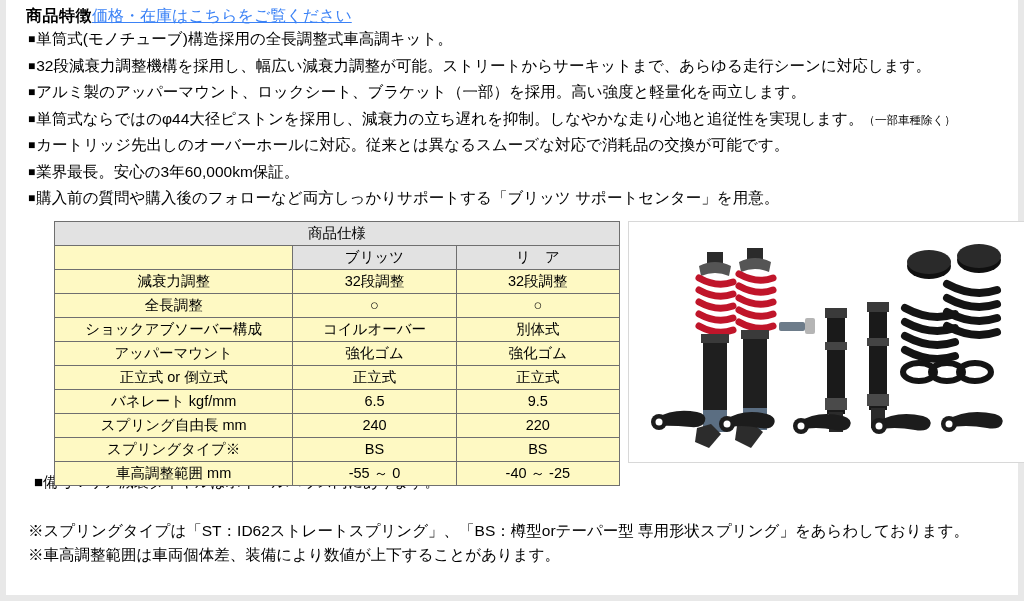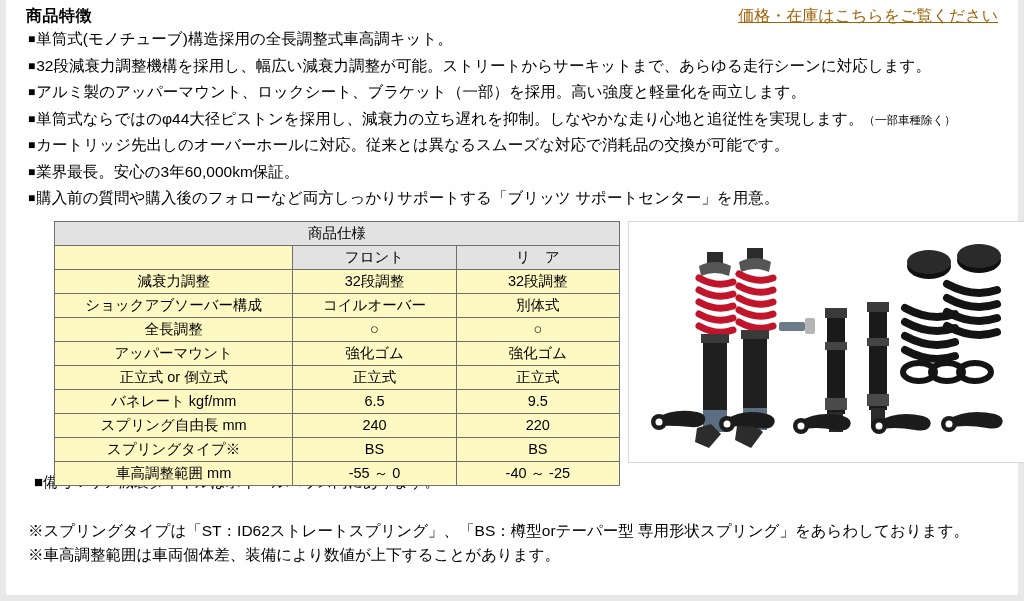--- a/index.html
+++ b/index.html
@@ -21,32 +21,31 @@
     height: 601px;
     box-sizing: border-box;
     border-left: 6px solid #e8e8e8;
     border-right: 6px solid #e8e8e8;
     border-bottom: 6px solid #e8e8e8;
     background: #ffffff;
   }
   .header-row {
     display: flex;
     align-items: flex-start;
-    justify-content: space-between;
-    padding: 6px 20px 0 20px;
+    padding: 6px 14px 0 20px;
     font-family: Liberation Serif, serif;
   }
   .title {
     font-size: 16px;
     font-weight: bold;
     letter-spacing: 0.5px;
   }
   .stock-link {
     font-size: 16px;
-    color: #a16207;
+    color: #3b82f6;
     text-decoration: underline;
     cursor: pointer;
     white-space: nowrap;
   }
   .bullets {
     padding: 4px 18px 0 22px;
   }
   .bullet {
     font-size: 15.5px;
     line-height: 1.0;
@@ -143,37 +142,37 @@
 
   <div class="mid">
 
     <table class="spec">
       <tbody>
           <tr class="head">
         <td colspan="3">商品仕様</td>
       </tr>
       <tr>
         <td class="rowlabel"></td>
-        <td class="colhead">フロント</td>
+        <td class="colhead">ブリッツ</td>
         <td class="colhead">リ　ア</td>
       </tr>
       <tr>
         <td class="rowlabel">減衰力調整</td>
         <td class="val">32段調整</td>
         <td class="val">32段調整</td>
       </tr>
       <tr>
+        <td class="rowlabel">全長調整</td>
+        <td class="val">○</td>
+        <td class="val">○</td>
+      </tr>
+      <tr>
         <td class="rowlabel">ショックアブソーバー構成</td>
         <td class="val">コイルオーバー</td>
         <td class="val">別体式</td>
-      </tr>
-      <tr>
-        <td class="rowlabel">全長調整</td>
-        <td class="val">○</td>
-        <td class="val">○</td>
       </tr>
       <tr>
         <td class="rowlabel">アッパーマウント</td>
         <td class="val">強化ゴム</td>
         <td class="val">強化ゴム</td>
       </tr>
       <tr>
         <td class="rowlabel">正立式 or 倒立式</td>
         <td class="val">正立式</td>
         <td class="val">正立式</td>

